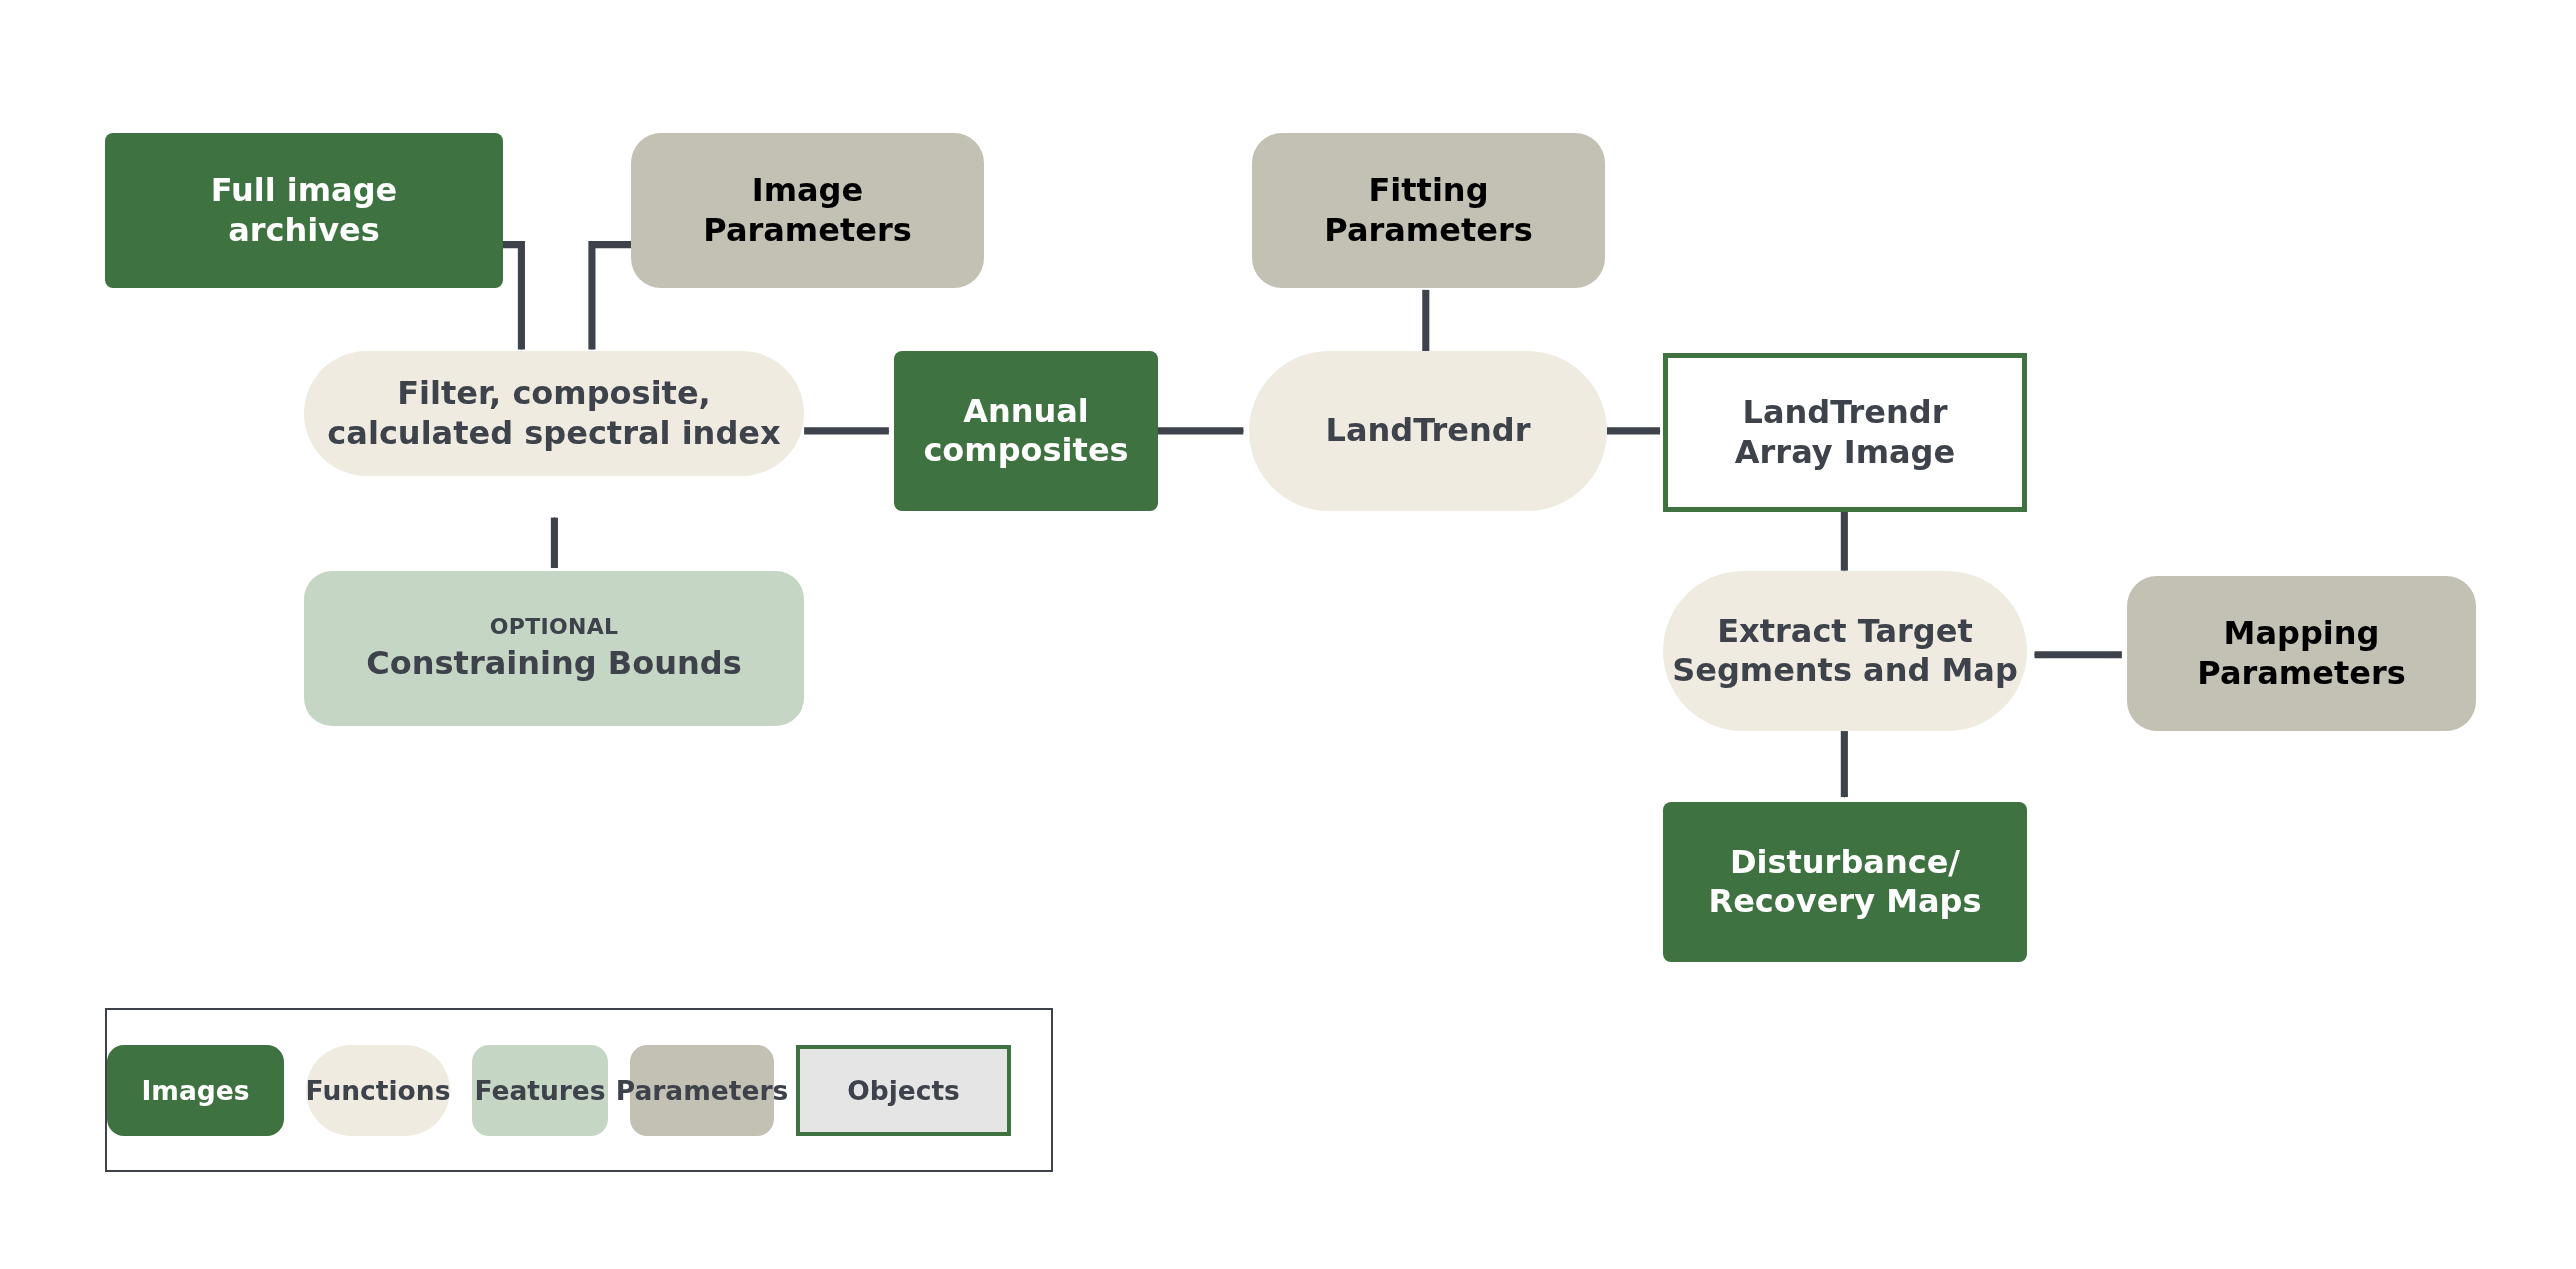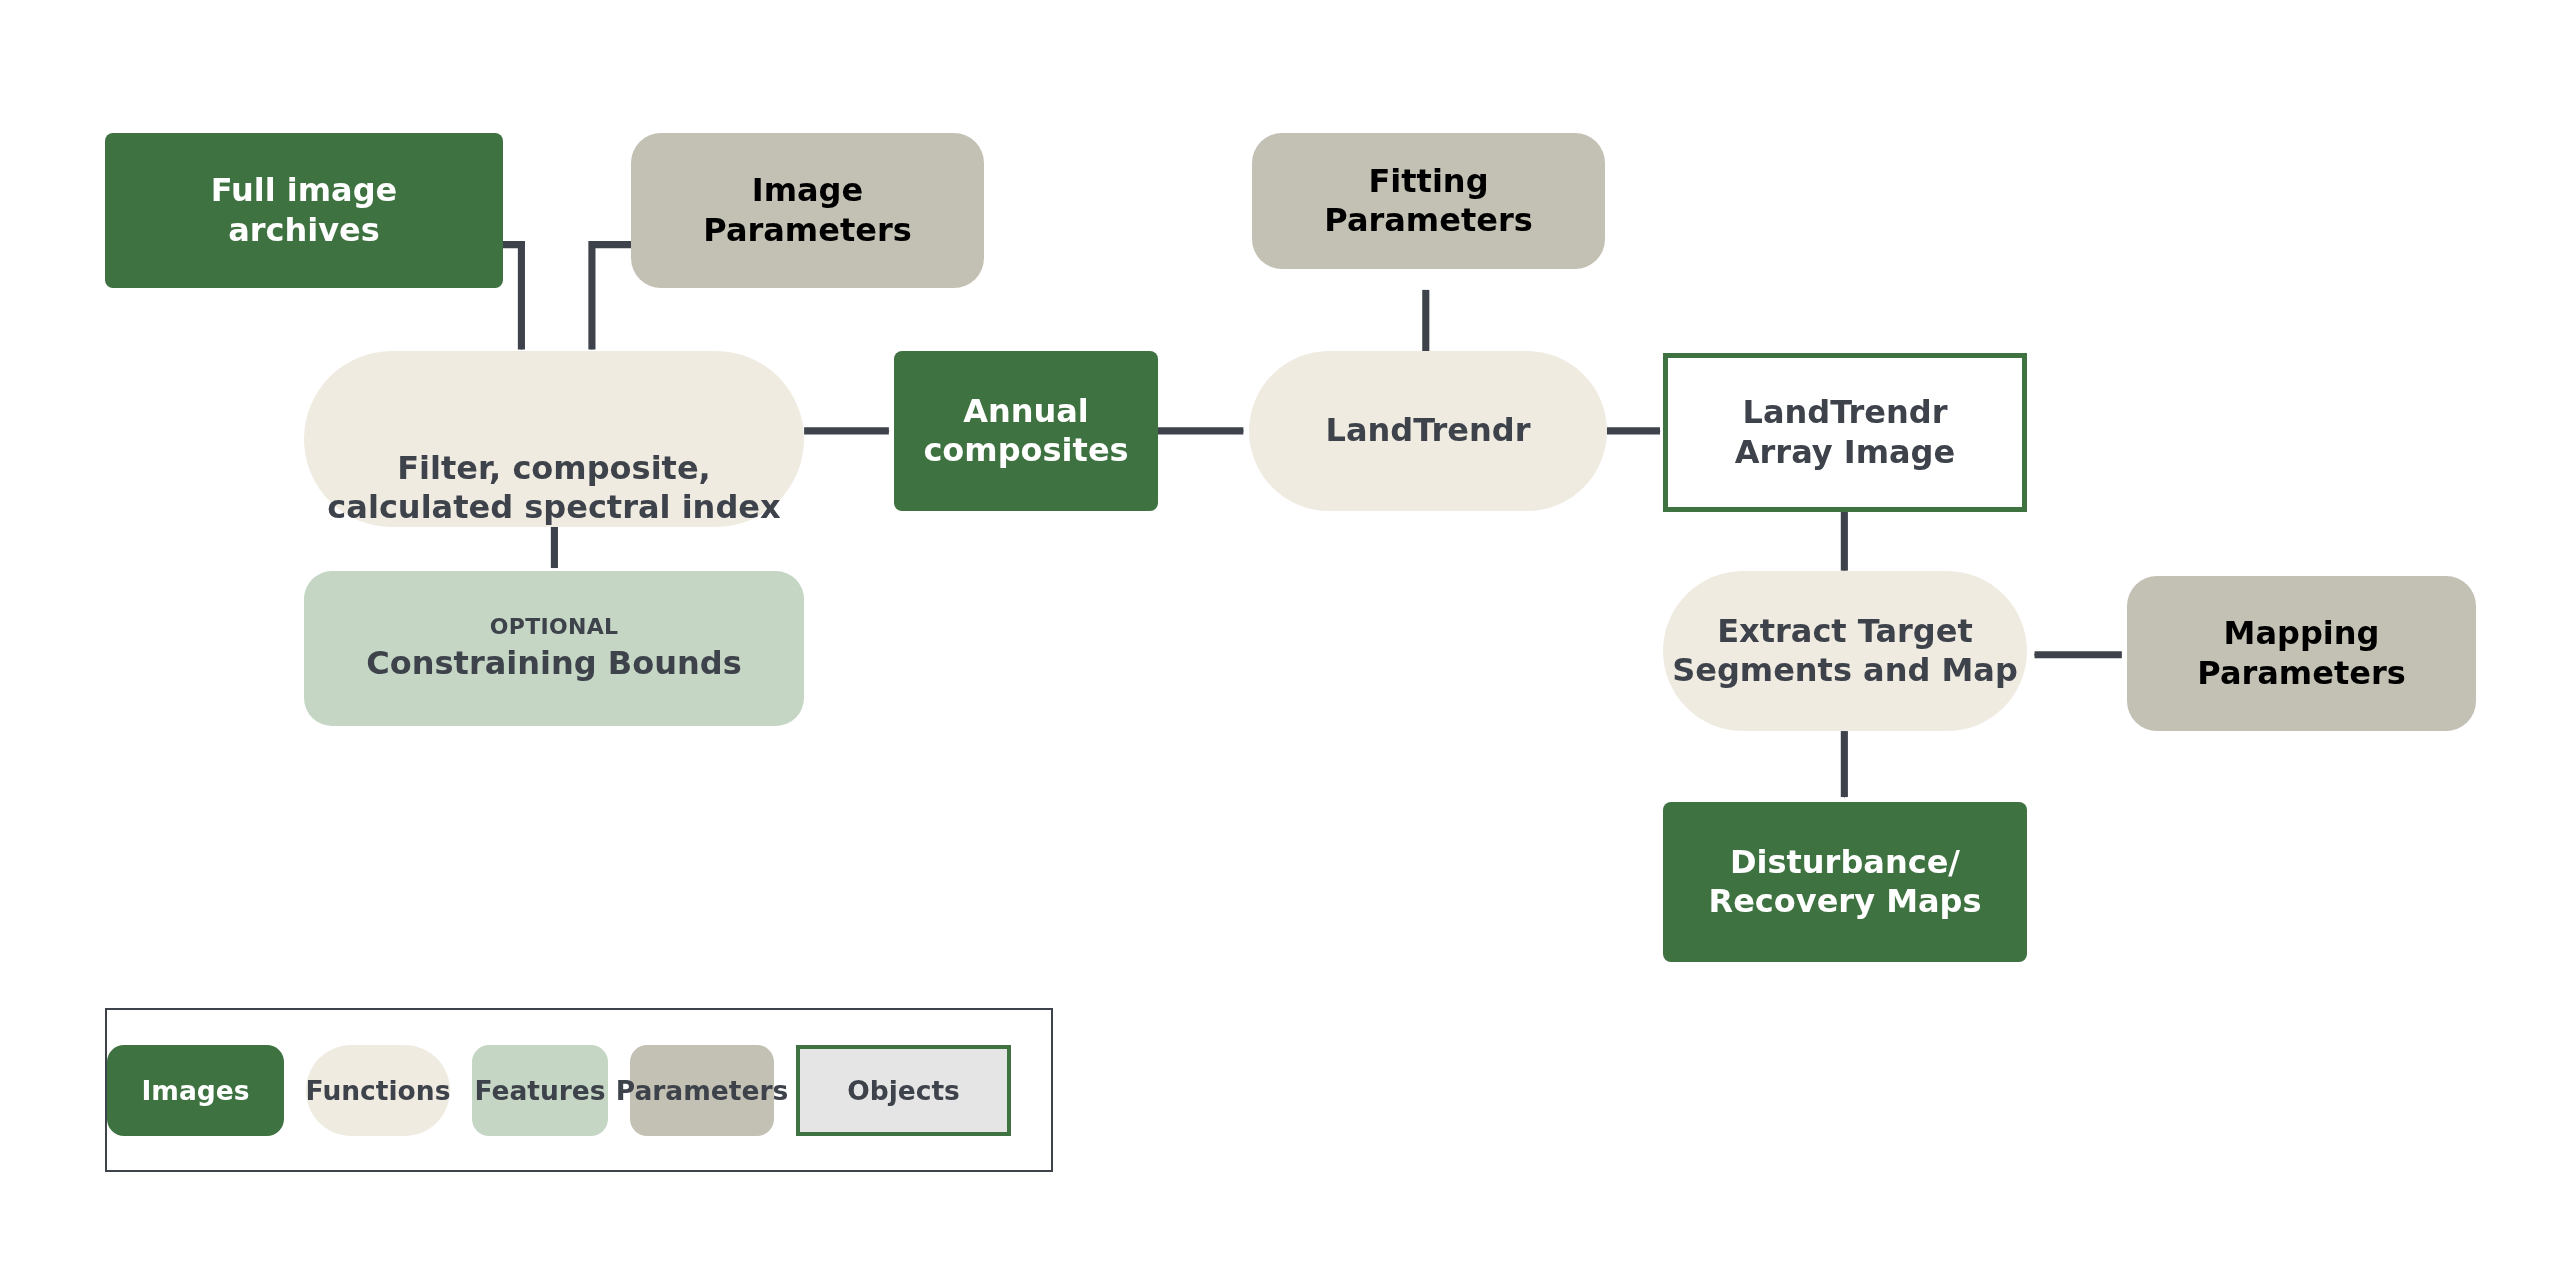--- a/index.html
+++ b/index.html
@@ -160,26 +160,26 @@
   <div class="node n-image" style="left:105px; top:133px; width:398px; height:155px; font-size:32px;">
     <span class="main-label">Full image
 archives</span>
   </div>
 
   <div class="node n-param" style="left:631px; top:133px; width:353px; height:155px; font-size:32px;">
     <span class="main-label">Image
 Parameters</span>
   </div>
 
-  <div class="node n-param" style="left:1252px; top:133px; width:353px; height:136px; font-size:32px;justify-content:center;">
+  <div class="node n-param" style="left:1252px; top:133px; width:353px; height:155px; font-size:32px;justify-content:center;">
     <span class="main-label">Fitting
 Parameters</span>
   </div>
 
-  <div class="node n-function" style="left:304px; top:351px; width:500px; height:176px; font-size:32px;align-items:flex-end;">
+  <div class="node n-function" style="left:304px; top:351px; width:500px; height:125px; font-size:32px;">
     <span class="main-label">Filter, composite,
 calculated spectral index</span>
   </div>
 
   <div class="node n-image" style="left:894px; top:351px; width:264px; height:160px; font-size:32px;">
     <span class="main-label">Annual
 composites</span>
   </div>
 
   <div class="node n-function" style="left:1249px; top:351px; width:358px; height:160px; font-size:32px;">

